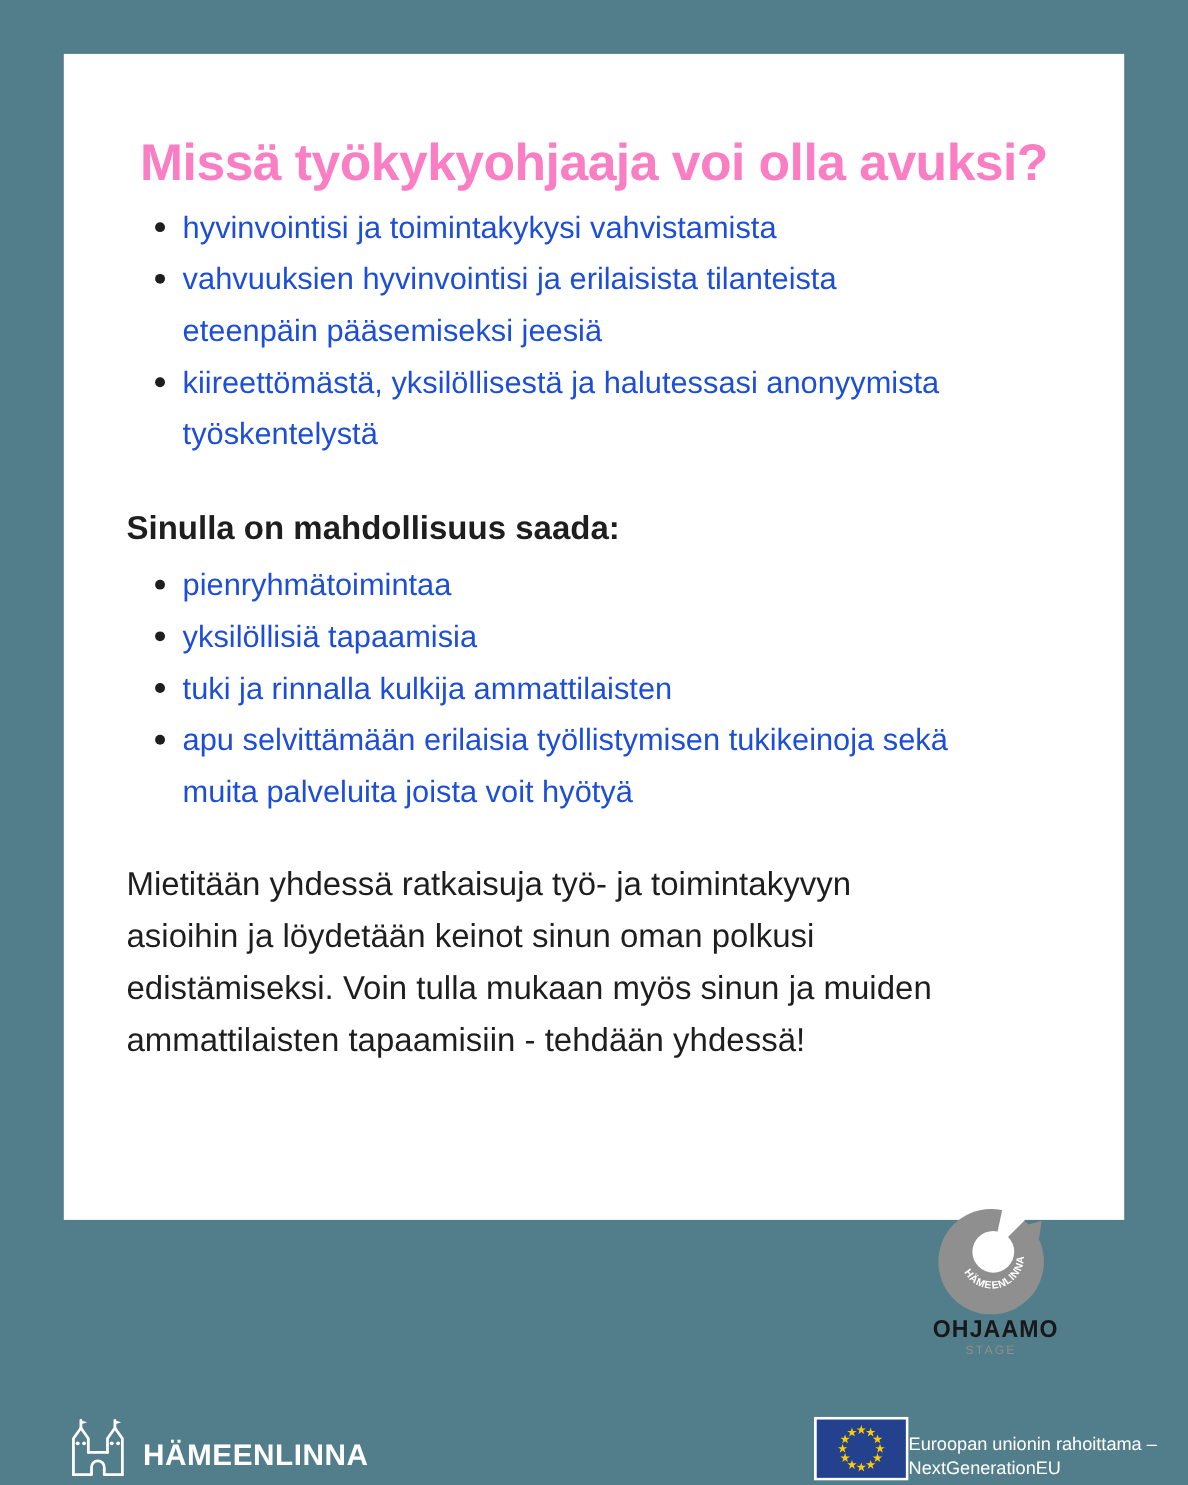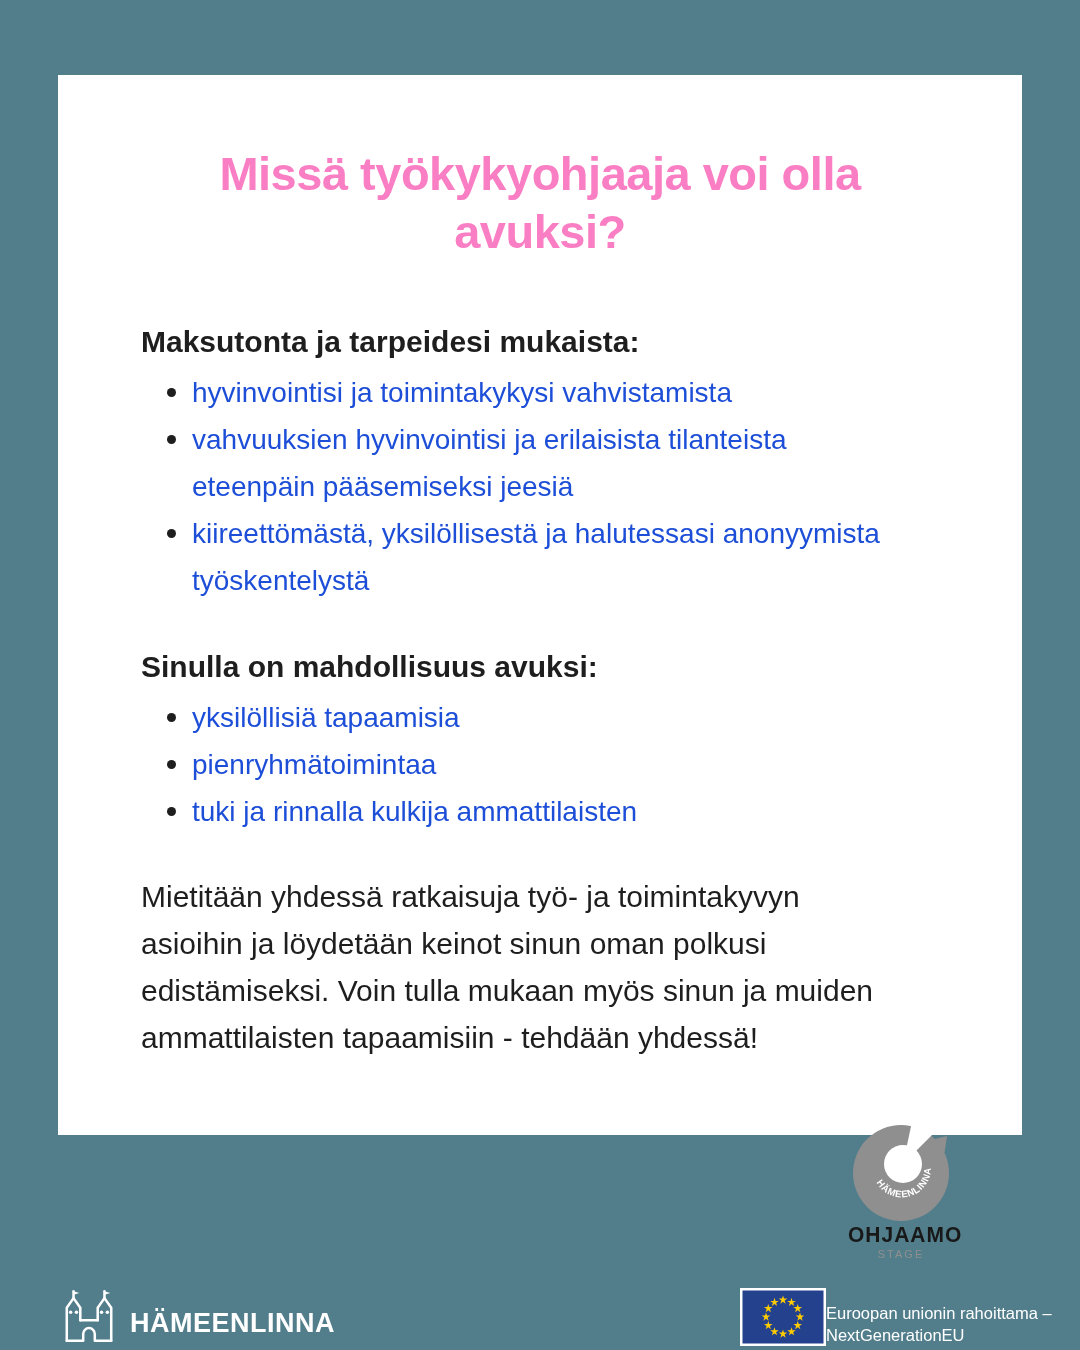--- a/index.html
+++ b/index.html
@@ -6,25 +6,25 @@
   body{
     width:1080px;height:1350px;
     background:#527E8C;
     position:relative;
     overflow:hidden;
     font-family:"Liberation Sans",sans-serif;
     -webkit-font-smoothing:antialiased;
   }
   .card{
     position:absolute;
-    left:58px;top:75px;
+    left:58px;top:49px;
     width:964px;height:1060px;
     background:#ffffff;
     box-sizing:border-box;
-    padding:0 83px;
+    padding:0 57px;
   }
   .title{
     margin:70px 0 0 0;
     text-align:center;
     font-size:47px;
     line-height:58px;
     font-weight:bold;
     letter-spacing:-0.5px;
     color:#F97EC3;
   }
@@ -122,34 +122,35 @@
     line-height:22px;
   }
 </style>
 </head>
 <body>
 
 <div class="card">
 
   <h1 class="title">Missä työkykyohjaaja voi olla avuksi?</h1>
 
-  <h2 class="section-heading heading-1">Maksutonta ja tarpeidesi mukaista:</h2>
   <ul class="bullets">
     <li>hyvinvointisi ja toimintakykysi vahvistamista</li>
     <li>vahvuuksien hyvinvointisi ja erilaisista tilanteista
 eteenpäin pääsemiseksi jeesiä</li>
     <li>kiireettömästä, yksilöllisestä ja halutessasi anonyymista
 työskentelystä</li>
   </ul>
 
-  <h2 class="section-heading heading-2">Sinulla on mahdollisuus avuksi:</h2>
+  <h2 class="section-heading heading-2">Sinulla on mahdollisuus saada:</h2>
   <ul class="bullets">
+    <li>pienryhmätoimintaa</li>
     <li>yksilöllisiä tapaamisia</li>
-    <li>pienryhmätoimintaa</li>
     <li>tuki ja rinnalla kulkija ammattilaisten</li>
+    <li>apu selvittämään erilaisia työllistymisen tukikeinoja sekä
+muita palveluita joista voit hyötyä</li>
   </ul>
 
   <p class="closing">Mietitään yhdessä ratkaisuja työ- ja toimintakyvyn
 asioihin ja löydetään keinot sinun oman polkusi
 edistämiseksi. Voin tulla mukaan myös sinun ja muiden
 ammattilaisten tapaamisiin - tehdään yhdessä!</p>
 
   <div class="ohjaamo">
     <svg class="ring" viewBox="0 0 100 100">
       <circle cx="50" cy="52" r="48" fill="#8F8F8F"></circle>

